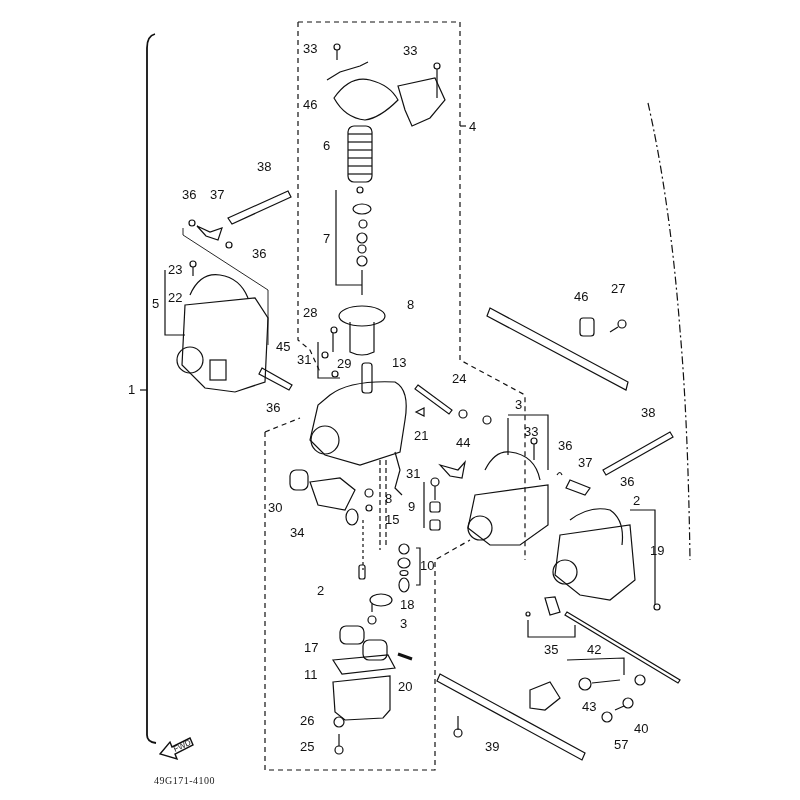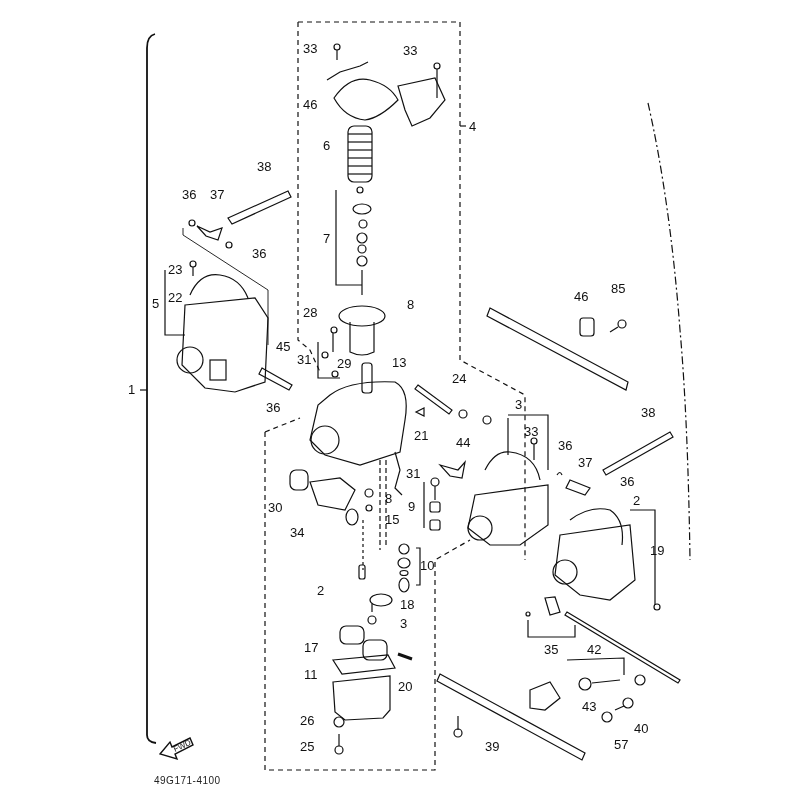--- a/index.html
+++ b/index.html
@@ -1,19 +1,19 @@
 <!DOCTYPE html>
 <html><head>
 <meta charset="utf-8">
 <style>
   html, body { margin:0; padding:0; background:#fff; }
   body { width:800px; height:800px; position:relative; overflow:hidden; font-family:"Liberation Sans", sans-serif; }
   #diagram { position:absolute; left:0; top:0; width:800px; height:800px; }
   .lbl { position:absolute; font-family:"Liberation Sans", sans-serif; font-size:13px; color:#111; line-height:1; white-space:nowrap; }
-  .code { position:absolute; left:154px; top:775px; font-size:10px; letter-spacing:0.5px; color:#222; font-family:Liberation Sans, sans-serif; }
+  .code { position:absolute; left:154px; top:775px; font-size:10px; letter-spacing:0.5px; color:#222; font-family:Liberation Serif, serif; }
   svg text { font-family:"Liberation Sans", sans-serif; }
 </style>
 </head>
 <body>
 
 <svg id="diagram" viewBox="0 0 800 800" xmlns="http://www.w3.org/2000/svg" fill="none" stroke="#111" stroke-width="1.2">
 
   <path d="M155 34 Q147 36 147 48 L147 735 Q147 742 156 743" stroke-width="1.8"></path>
   <line x1="140" y1="390" x2="147" y2="390"></line>
 
@@ -286,15 +286,15 @@
 <span class="lbl" style="left:257px;top:160px">38</span>
 <span class="lbl" style="left:641px;top:406px">38</span>
 <span class="lbl" style="left:485px;top:740px">39</span>
 <span class="lbl" style="left:634px;top:722px">40</span>
 <span class="lbl" style="left:614px;top:738px">57</span>
 <span class="lbl" style="left:587px;top:643px">42</span>
 <span class="lbl" style="left:582px;top:700px">43</span>
 <span class="lbl" style="left:456px;top:436px">44</span>
 <span class="lbl" style="left:276px;top:340px">45</span>
 <span class="lbl" style="left:574px;top:290px">46</span>
-<span class="lbl" style="left:611px;top:282px">85</span>
+<span class="lbl" style="left:611px;top:282px">27</span>
 
 <span class="code">49G171-4100</span>
 
 </body></html>

